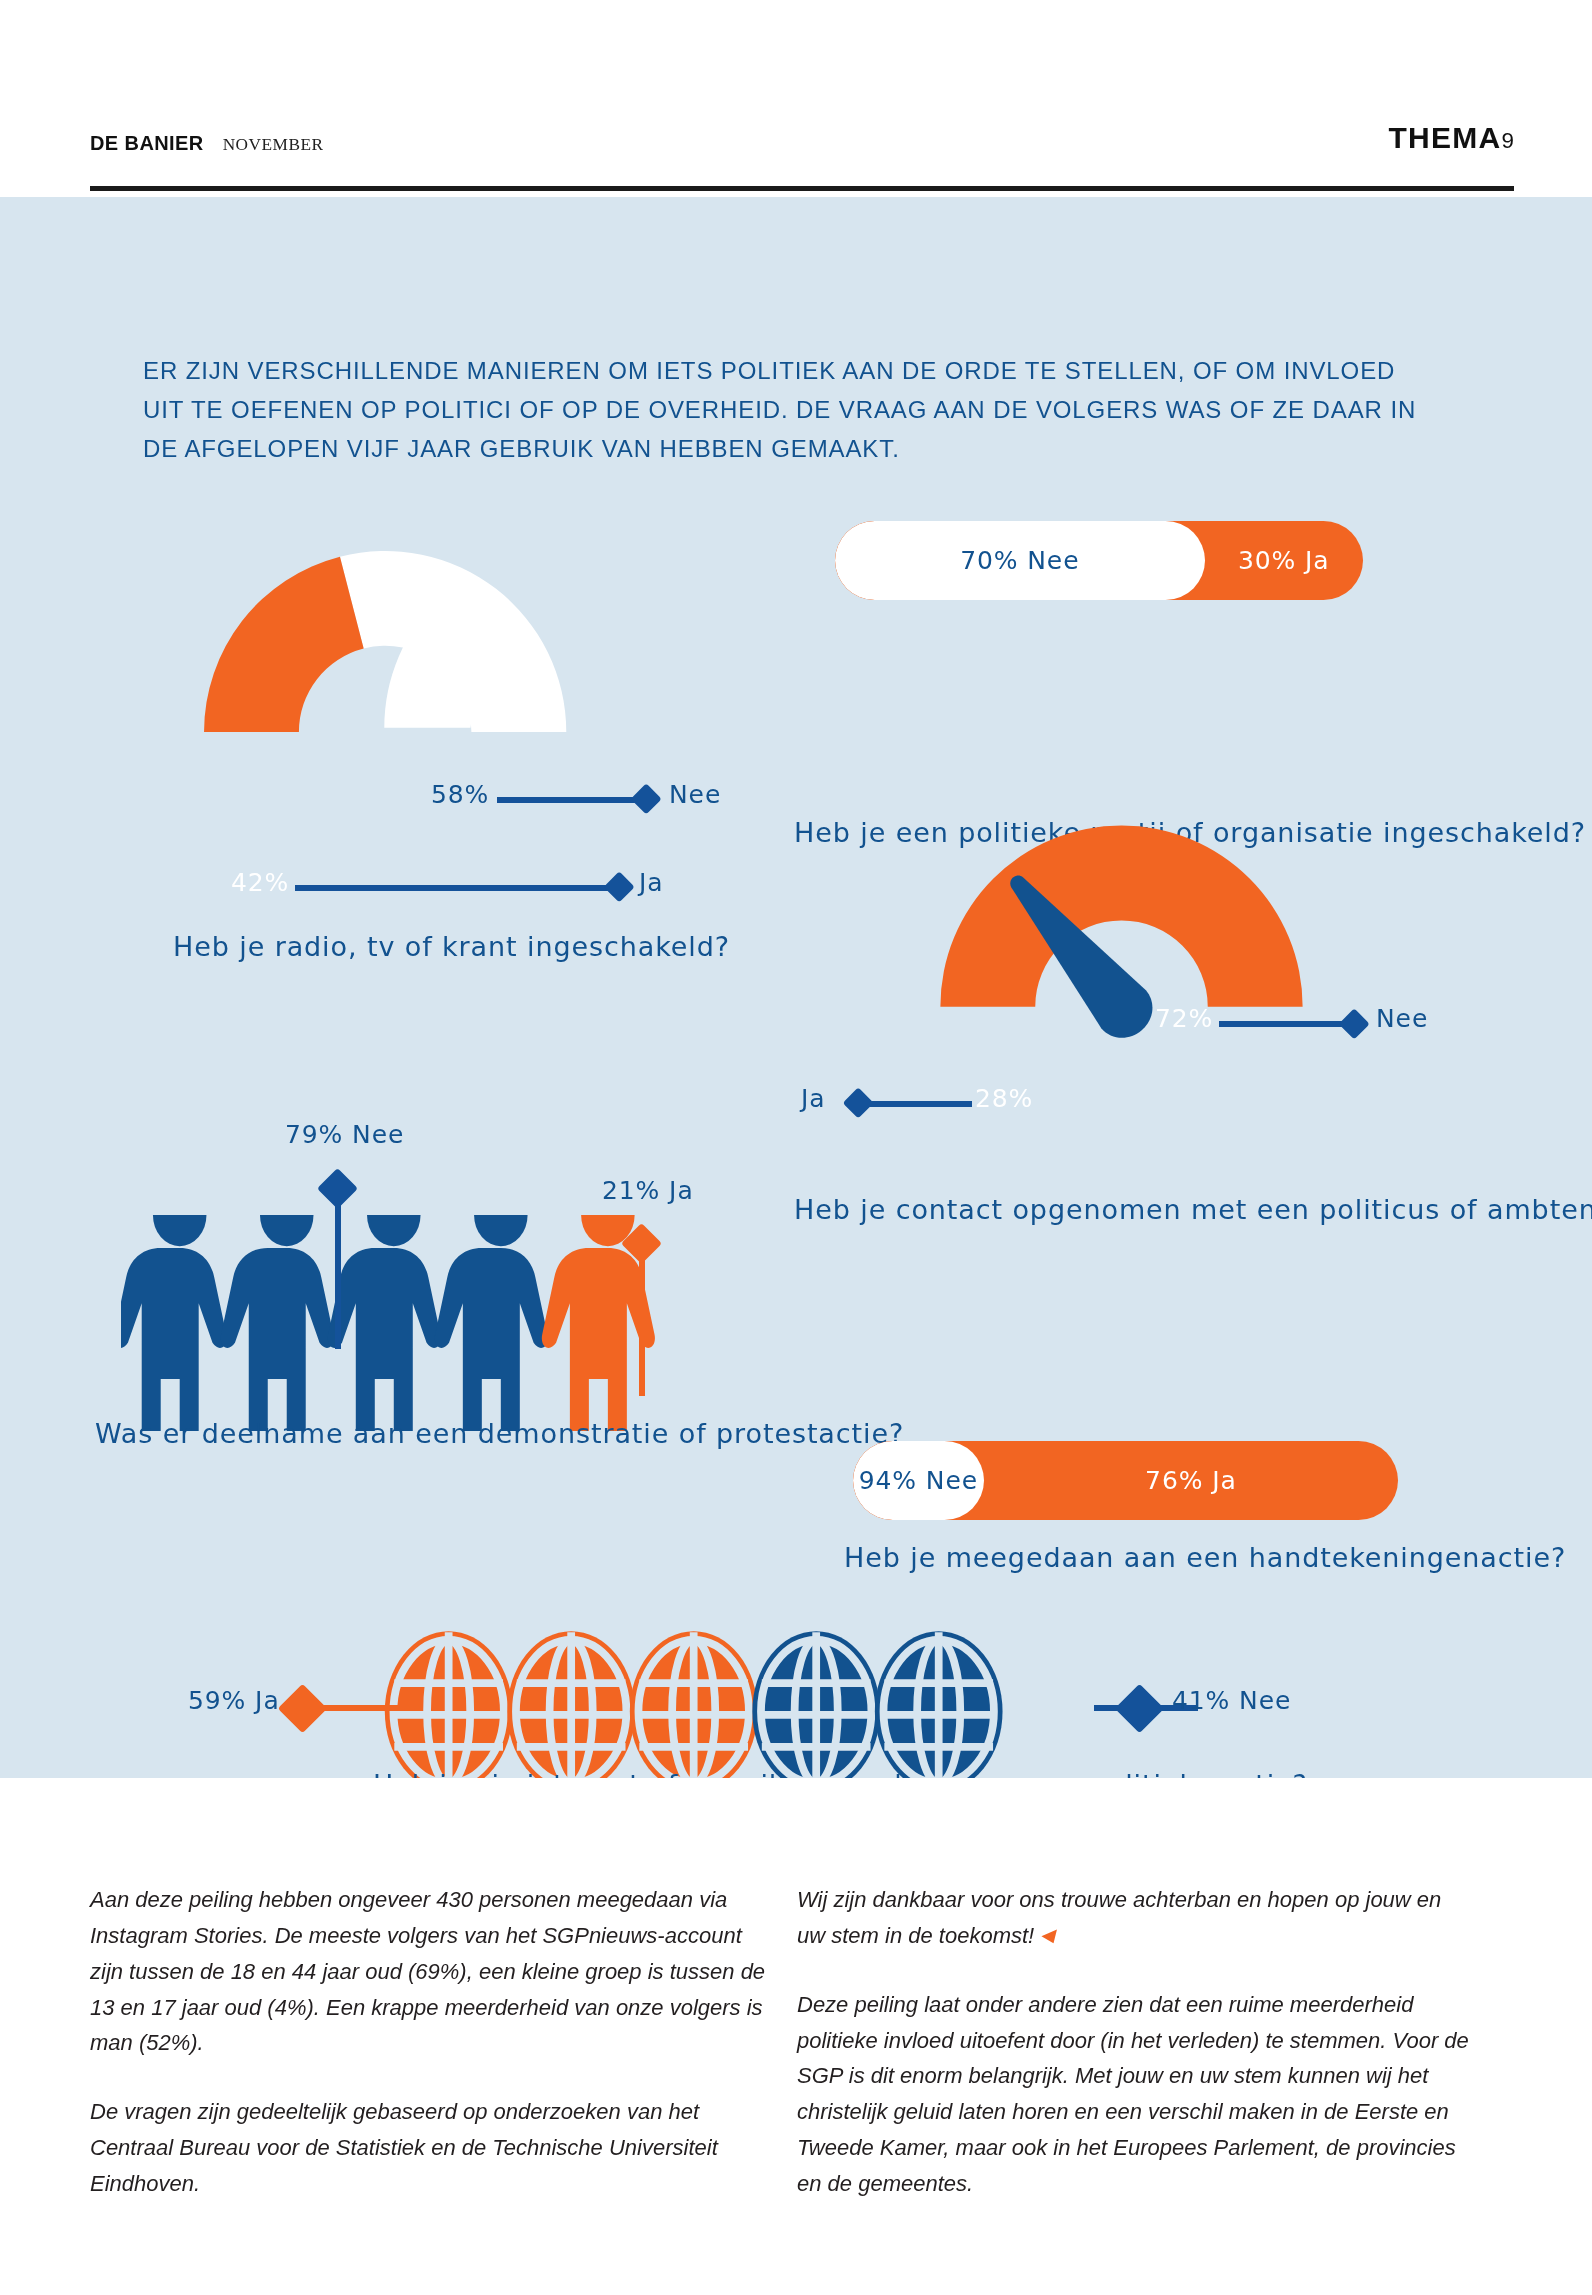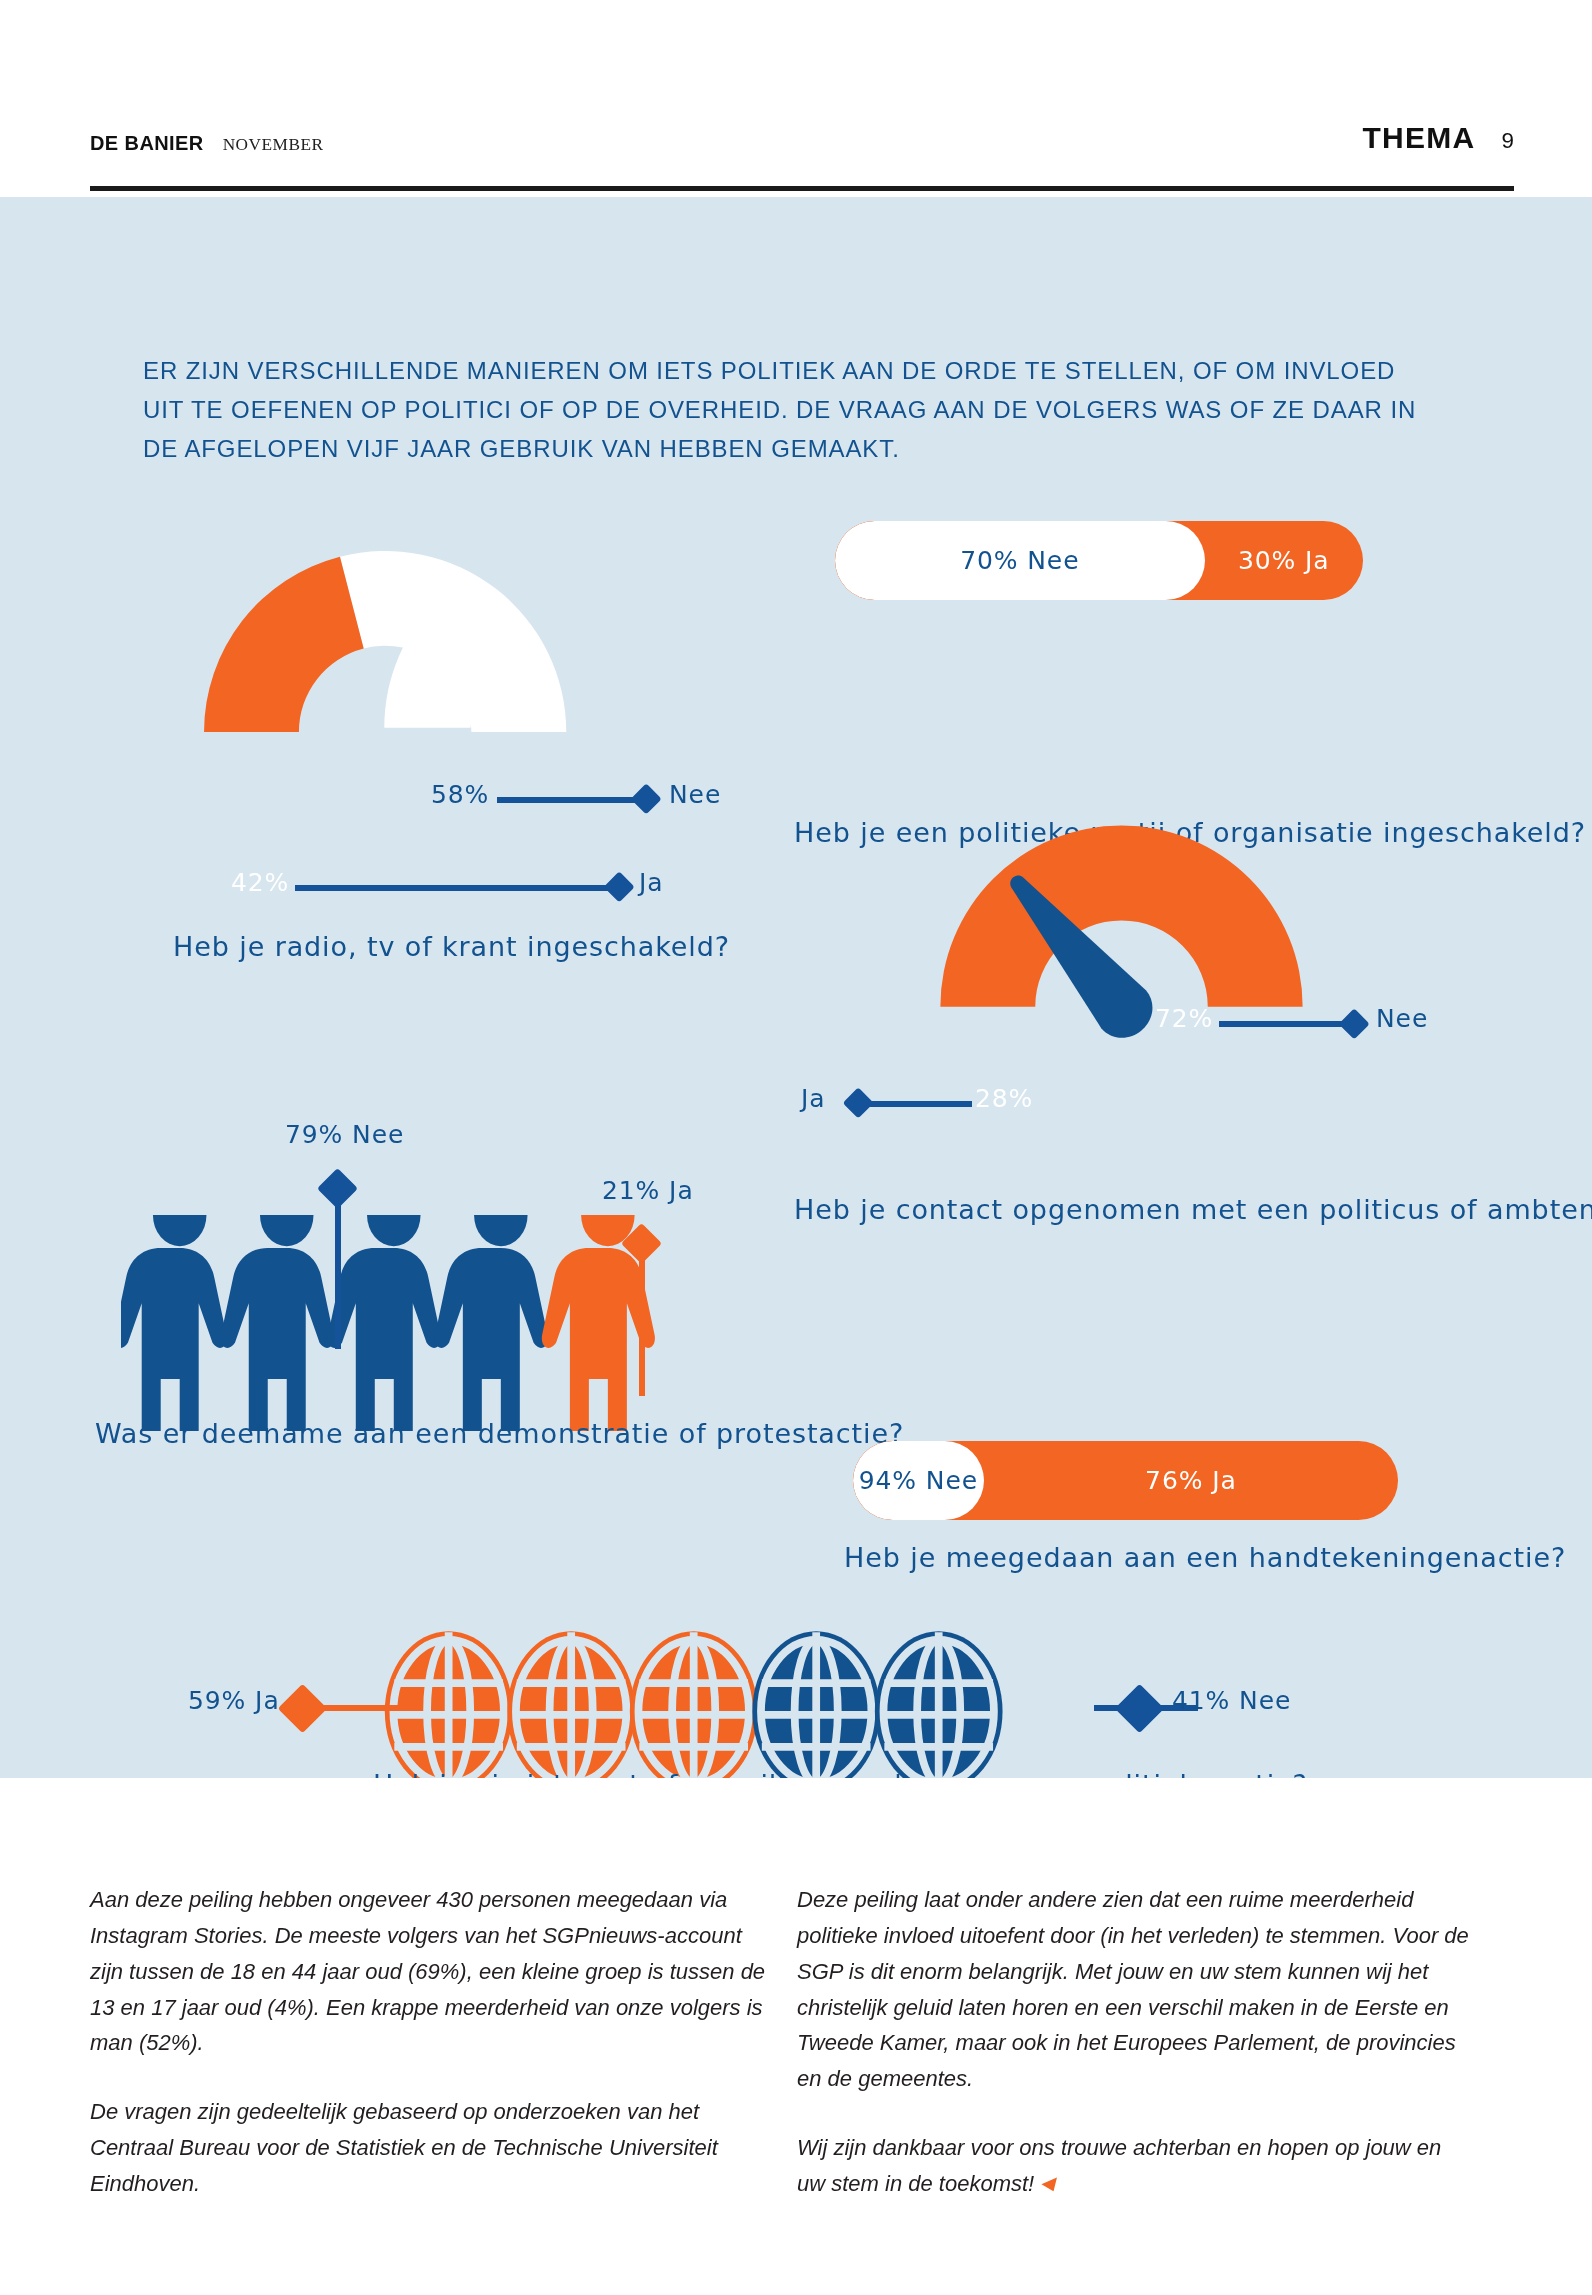--- a/index.html
+++ b/index.html
@@ -18,21 +18,21 @@
     position:absolute;left:0;top:0;width:1592px;height:197px;background:#fff;
   }
   .hdr-left{
     position:absolute;left:90px;top:155px;transform:translateY(-100%);
     display:flex;align-items:baseline;gap:19px;white-space:nowrap;
   }
   .hdr-brand{font-size:20px;font-weight:bold;letter-spacing:0.4px;color:#111;}
   .hdr-month{font-size:17.3px;letter-spacing:0.5px;color:#222;font-family:"Liberation Serif",serif;}
   .hdr-right{
     position:absolute;right:78px;top:155px;transform:translateY(-100%);
-    display:flex;align-items:baseline;gap:26px;white-space:nowrap;
+    display:flex;align-items:baseline;white-space:nowrap;
   }
   .hdr-thema{font-size:30px;font-weight:bold;letter-spacing:1.3px;color:#111;}
   .hdr-page{font-size:22.4px;color:#111;}
   .hdr-rule{
     position:absolute;left:90px;right:78px;top:186px;height:5.2px;background:#1a1a1a;
   }
 
   
   .panel{
     position:absolute;left:0;top:197px;width:1592px;height:1581px;
@@ -287,22 +287,22 @@
     <div class="caption hand" style="left:373px;top:1572px;">Heb je via internet of e-mail meegedaan aan een politieke actie?</div>
 
   </div>
 
   <div class="bottom">
     <div class="col left">
       <p>Aan deze peiling hebben ongeveer 430 personen meegedaan via Instagram Stories. De meeste volgers van het SGPnieuws-account zijn tussen de 18 en 44 jaar oud (69%), een kleine groep is tussen de 13 en 17 jaar oud (4%). Een krappe meerderheid van onze volgers is man (52%).</p>
       <p>De vragen zijn gedeeltelijk gebaseerd op onderzoeken van het Centraal Bureau voor de Statistiek en de Technische Universiteit Eindhoven.</p>
     </div>
     <div class="col right">
-      <p>Deze peiling laat onder andere zien dat een ruime meerderheid politieke invloed uitoefent door (in het verleden) te stemmen. Voor de SGP is dit enorm belangrijk. Met jouw en uw stem kunnen wij het christelijk geluid laten horen en een verschil maken in de Eerste en Tweede Kamer, maar ook in het Europees Parlement, de provincies en de gemeentes.</p>
       <p>
         <span>Wij zijn dankbaar voor ons trouwe achterban en hopen op jouw en uw stem in de toekomst!</span>
         <span class="endmark">◀</span>
       </p>
+      <p>Deze peiling laat onder andere zien dat een ruime meerderheid politieke invloed uitoefent door (in het verleden) te stemmen. Voor de SGP is dit enorm belangrijk. Met jouw en uw stem kunnen wij het christelijk geluid laten horen en een verschil maken in de Eerste en Tweede Kamer, maar ook in het Europees Parlement, de provincies en de gemeentes.</p>
     </div>
   </div>
 
 </div>
 
 
 </body></html>

